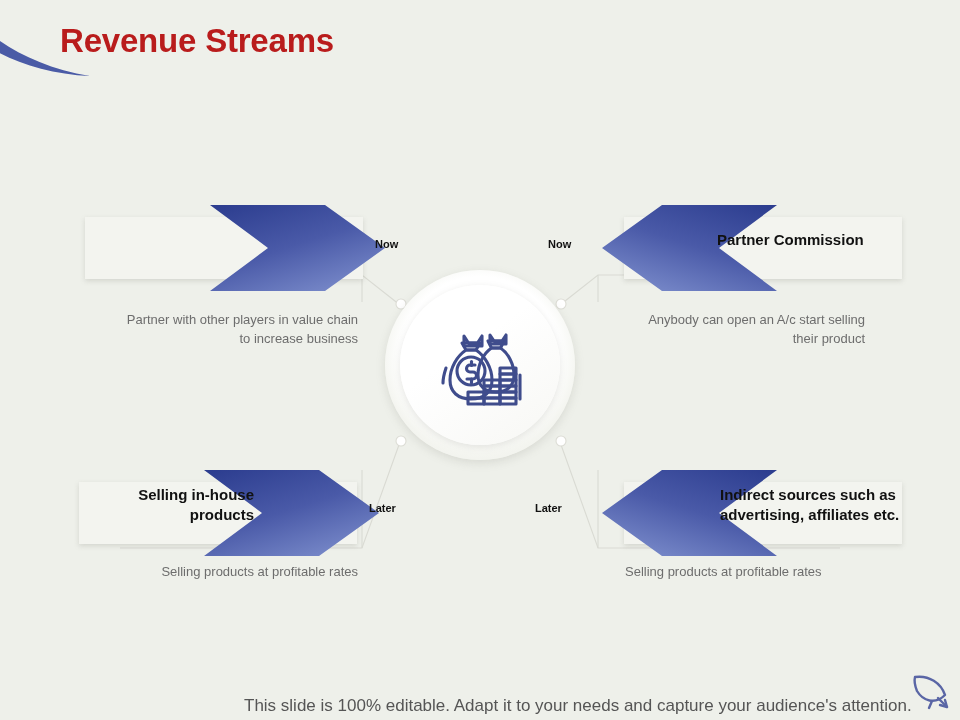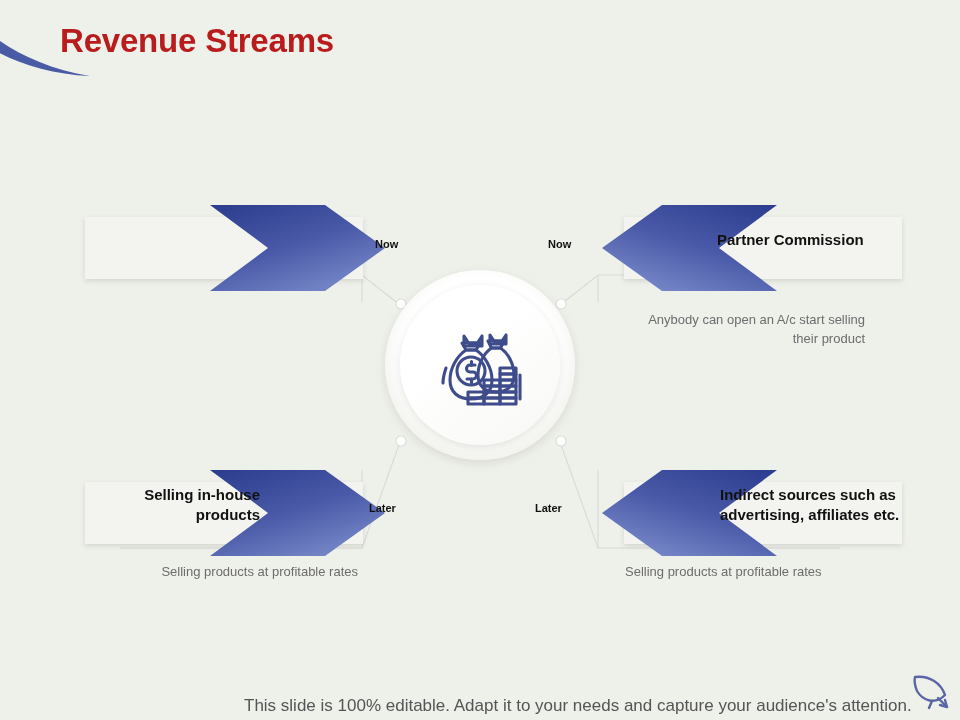--- a/index.html
+++ b/index.html
@@ -52,21 +52,21 @@
   }
 
   
   .quad {
     position: absolute;
     width: 300px;
     height: 86px;
   }
   .quad-tl { left: 85px;  top: 205px; }
   .quad-tr { left: 602px; top: 205px; }
-  .quad-bl { left: 85px;  top: 470px; }
+  .quad-bl { left: 79px;  top: 470px; }
   .quad-br { left: 602px; top: 470px; }
 
   
   .label-panel {
     position: absolute;
     top: 12px;
     width: 278px;
     height: 62px;
     background: #f3f4ef;
     box-shadow: 0 2px 5px rgba(120,120,110,0.22);
@@ -207,20 +207,21 @@
       </linearGradient>
     </defs>
   </svg>
 
   <div class="quad quad-tl">
     <div class="label-panel"></div>
     <svg class="chevron" viewBox="0 0 175 86">
       <polygon points="0,0 115,0 175,43 115,86 0,86 58,43" fill="url(#chevGrad)"></polygon>
     </svg>
   </div>
+  <div class="desc desc-tl">Partner with other players in value chain to increase business</div>
 
   <div class="quad quad-tr">
     <div class="label-panel"></div>
     <svg class="chevron" viewBox="0 0 175 86">
       <polygon points="175,0 60,0 0,43 60,86 175,86 117,43" fill="url(#chevGradL)"></polygon>
     </svg>
     <div class="quad-label">Partner Commission</div>
   </div>
   <div class="desc desc-tr">Anybody can open an A/c start selling their product</div>
 

